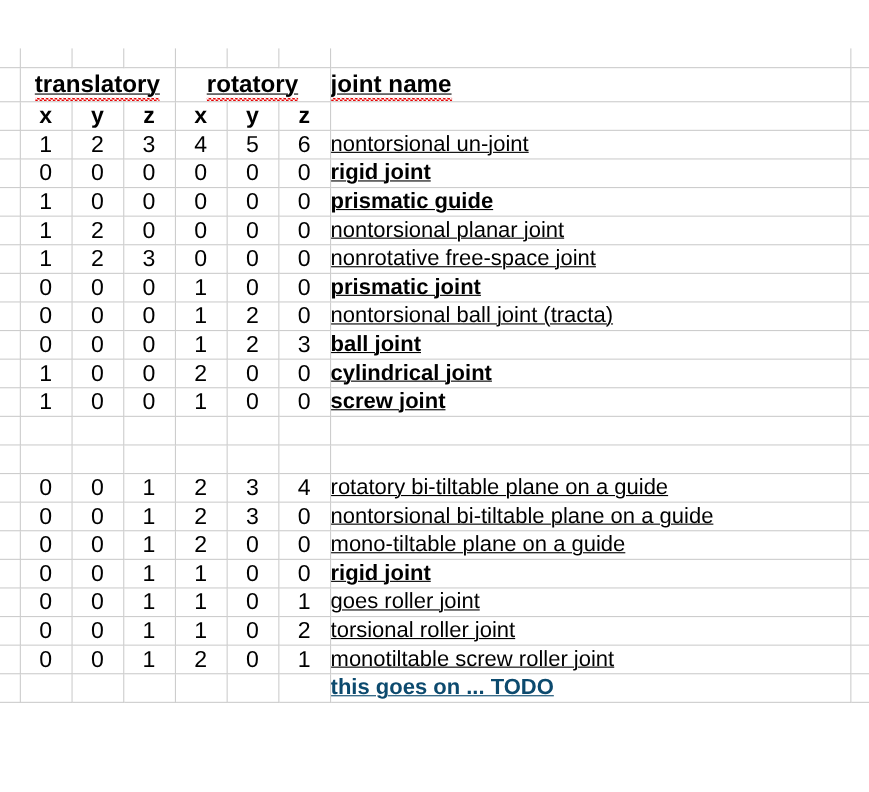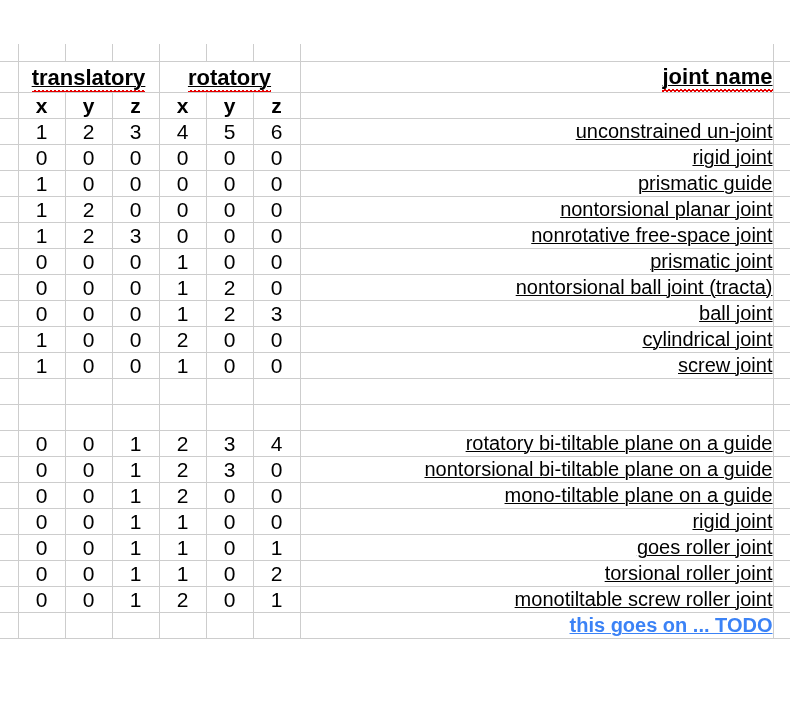--- a/index.html
+++ b/index.html
@@ -30,36 +30,36 @@
     white-space:nowrap;
   }
   
   col.c-rowhdr{width:18px;}
   col.c-num{width:47px;}
   col.c-name{width:473px;}
   col.c-tail{width:17px;}
 
   td.rowhdr{border-right:1px solid #cdcdcd;background:#ffffff;}
   td.num{text-align:center;font-size:21px;line-height:25px;}
-  td.name{text-align:right;font-size:20px;line-height:25px;}
+  td.name{text-align:left;font-size:20px;line-height:25px;}
   td.tail{}
 
   tr.r-thin td{height:17px;}
   tr.r-head td{height:30px;}
 
   
   .sp{
     position:relative;
     display:inline-block;
     text-decoration:underline;
     text-decoration-thickness:1px;
     text-underline-offset:1px;
   }
-  .bold{font-weight:normal;}
-  .blue{color:#3b82f6;font-weight:bold;}
+  .bold{font-weight:bold;}
+  .blue{color:#0c4a6e;font-weight:bold;}
   .hdr{font-weight:bold;font-size:22px;}
   .axis{font-weight:bold;font-size:21px;}
 
   
   .sq{
     position:relative;
     display:inline-block;
   }
   .sq::after{
     content:"";
@@ -132,21 +132,21 @@
       </tr>
 
     <tr>
           <td class="rowhdr"></td>
           <td class="num"><span>1</span></td>
           <td class="num"><span>2</span></td>
           <td class="num"><span>3</span></td>
           <td class="num"><span>4</span></td>
           <td class="num"><span>5</span></td>
           <td class="num"><span>6</span></td>
-          <td class="name"><span class="sq sp">unconstrained un-joint</span></td>
+          <td class="name"><span class="sq sp">nontorsional un-joint</span></td>
           <td class="tail"></td>
         </tr>
         <tr>
           <td class="rowhdr"></td>
           <td class="num"><span>0</span></td>
           <td class="num"><span>0</span></td>
           <td class="num"><span>0</span></td>
           <td class="num"><span>0</span></td>
           <td class="num"><span>0</span></td>
           <td class="num"><span>0</span></td>

